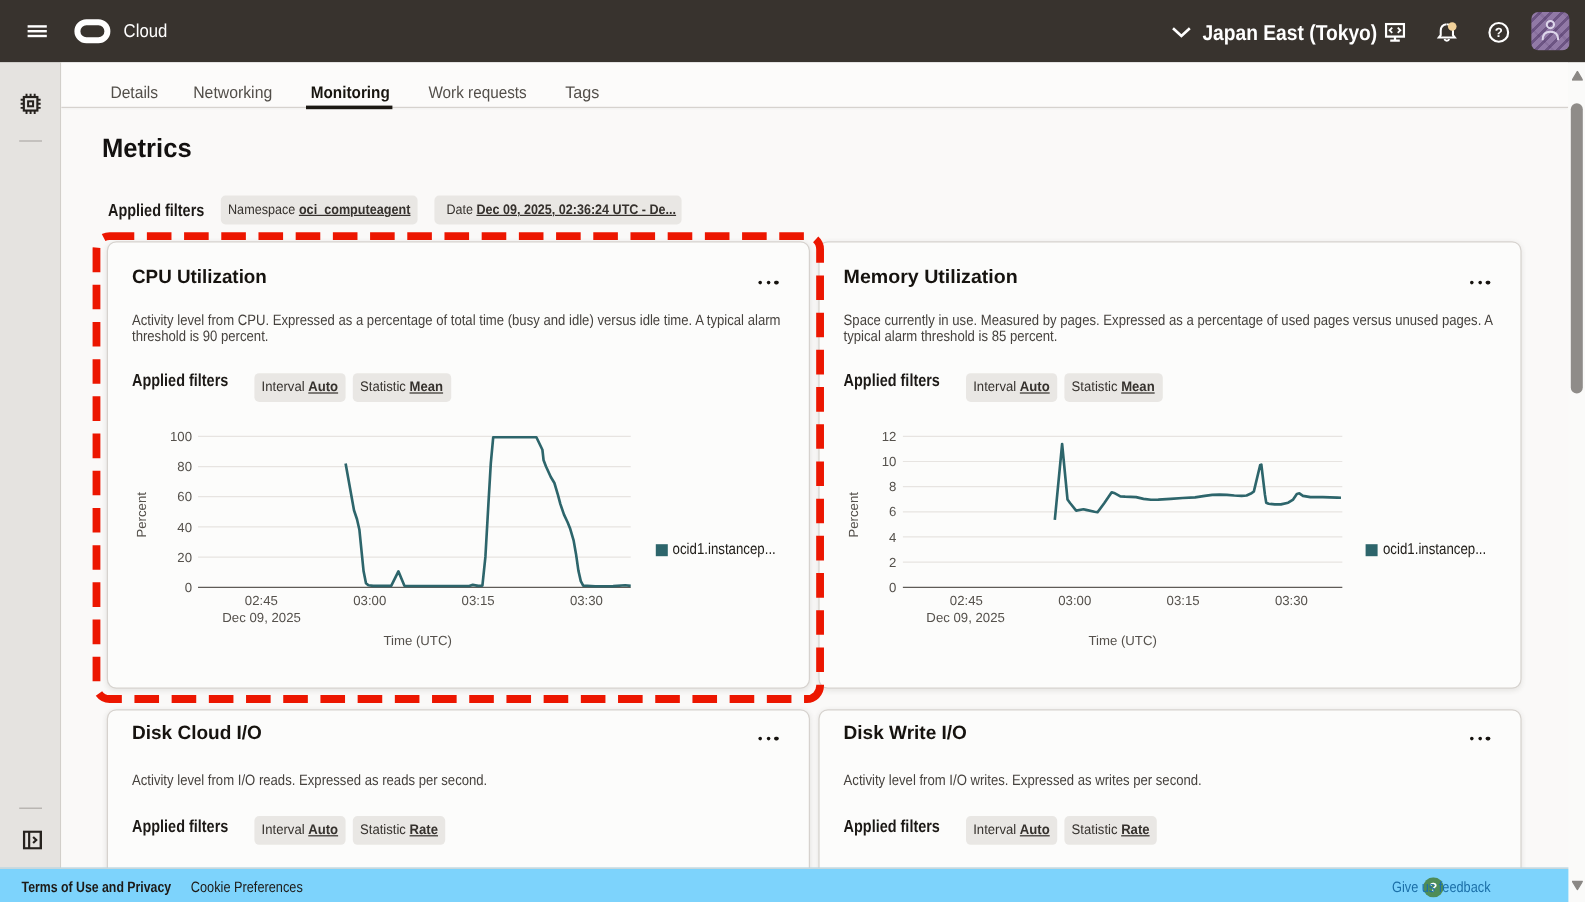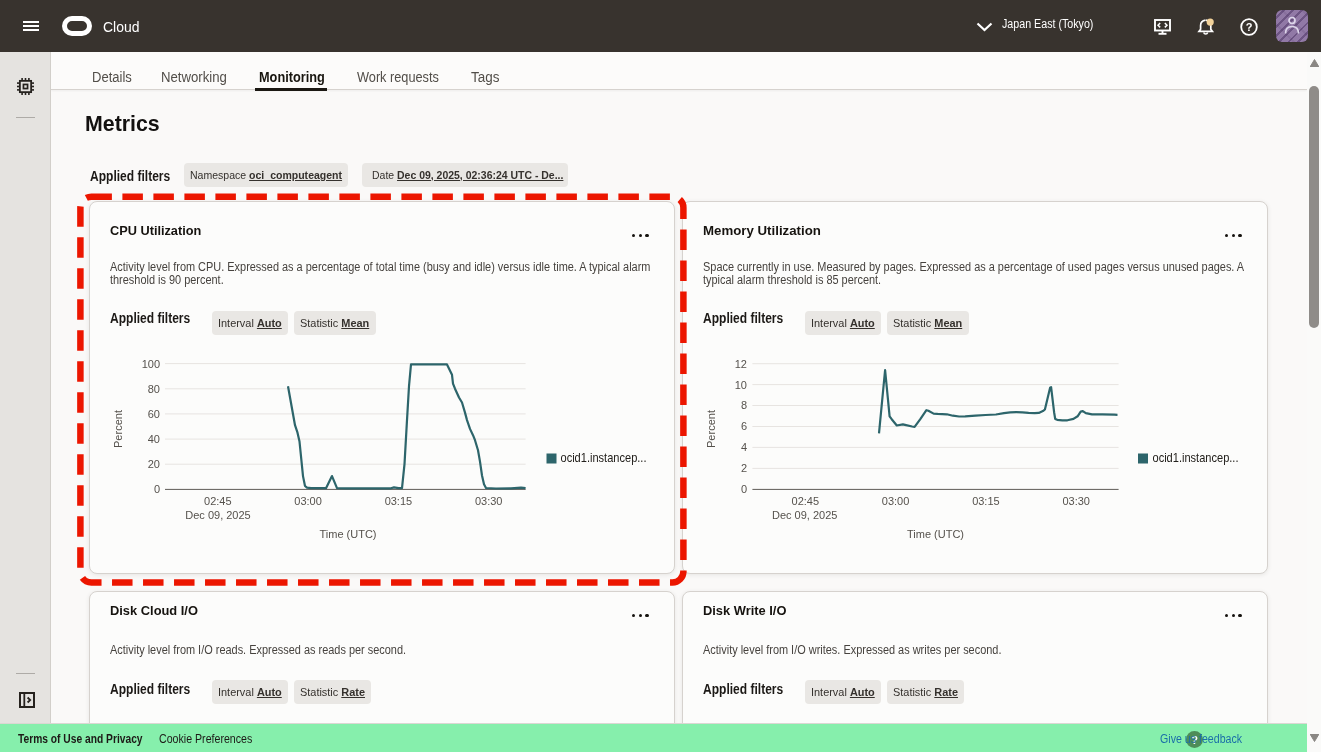--- a/index.html
+++ b/index.html
@@ -8,21 +8,21 @@
 .sx { display:inline-block; transform-origin:0 50%; white-space:nowrap; }
 
 
 #header { position:absolute; left:0; top:0; width:1321px; height:52px; background:#38332e; }
 #burger { position:absolute; left:23px; top:21px; width:16px; height:12px; }
 #burger div { height:2px; background:#fff; margin-bottom:2.2px; }
 #ologo { position:absolute; left:62px; top:16px; width:30px; height:20px; border:5px solid #fff; border-radius:10px; }
 #cloudtxt { position:absolute; left:103px; top:18px; color:#fff; font-size:15.5px; }
 #search { position:absolute; left:304px; top:12px; width:511px; height:30px; background:#1e1b18; border:1.5px solid #766f66; border-radius:4px; }
 #searchtxt { position:absolute; left:37px; top:7px; color:#f2ede7; font-size:13px; }
-#regiontxt { position:absolute; left:1002px; top:17px; color:#fff; font-size:12px; font-weight:normal; }
+#regiontxt { position:absolute; left:1002px; top:17px; color:#fff; font-size:18px; font-weight:bold; }
 .hicon { position:absolute; }
 #avatar { position:absolute; left:1276px; top:10px; width:32px; height:32px; border-radius:6px;
   background-color:#9179a6;
   background-image:repeating-linear-gradient(135deg, rgba(0,0,0,0) 0 4.5px, rgba(50,25,75,0.38) 4.5px 6.5px),
                    repeating-linear-gradient(45deg, rgba(0,0,0,0) 0 12px, rgba(55,30,80,0.10) 12px 14px);
   overflow:hidden;}
 
 
 #sidebar { position:absolute; left:0; top:52px; width:51px; height:672px; background:#e5e3e0; border-right:1px solid #d2cfca; }
 .sdiv { position:absolute; left:16px; width:19px; height:1px; background:#aeaba7; }
@@ -36,29 +36,29 @@
 h1#metrics { position:absolute; left:34px; top:59px; font-size:22px; color:#131110; }
 #metricsp { position:absolute; left:35px; top:89px; font-size:14px; color:#2f2c28; }
 #metricsp a { color:#22707f; }
 #af-label { position:absolute; left:39px; top:116px; font-size:14.5px; font-weight:bold; color:#1c1916; }
 .chip { position:absolute; background:#e9e7e4; border-radius:4px; font-size:11.5px; color:#35312d; height:24px; line-height:24px; white-space:nowrap; }
 .chip b { font-weight:bold; text-decoration:underline; }
 .chip .sx { transform-origin:0 50%; }
 
 
 .card { position:absolute; width:586px; background:#fcfcfb; border:1px solid #d6d2ce; border-radius:8px; box-shadow:0 1px 4px rgba(60,56,50,0.10); }
-.card h2 { position:absolute; left:20px; top:21px; font-size:13px; color:#16130f; }
+.card h2 { position:absolute; left:20px; top:21px; font-size:16px; color:#16130f; }
 .dots { position:absolute; right:25px; top:32.5px; width:17px; height:4px; }
 .dots i { position:absolute; top:0; width:3.4px; height:3.4px; border-radius:50%; background:#16130f; }
 .cdesc { position:absolute; left:20px; top:59.5px; width:645px; font-size:12.5px; line-height:13.2px; color:#46423e;
   transform:scaleX(0.875); transform-origin:0 0; }
 .caf { position:absolute; left:20px; font-size:14.5px; font-weight:bold; color:#1c1916; }
 
 
-#footer { position:absolute; left:0; top:723px; width:1321px; height:29px; background:#86efac; border-top:1px solid #dbd7d3; }
+#footer { position:absolute; left:0; top:723px; width:1321px; height:29px; background:#7dd3fc; border-top:1px solid #dbd7d3; }
 #footer .f { position:absolute; top:8px; font-size:12.5px; }
 
 
 #sbar { position:absolute; left:1307px; top:52px; width:14px; height:700px; background:#fafaf9; }
 #sthumb { position:absolute; left:2px; top:34px; width:10px; height:242px; background:#8f8c89; border-radius:6px; }
 .sarr { position:absolute; left:3px; }
 
 svg text { font-family:"Liberation Sans", sans-serif; }
 </style>
 </head>

